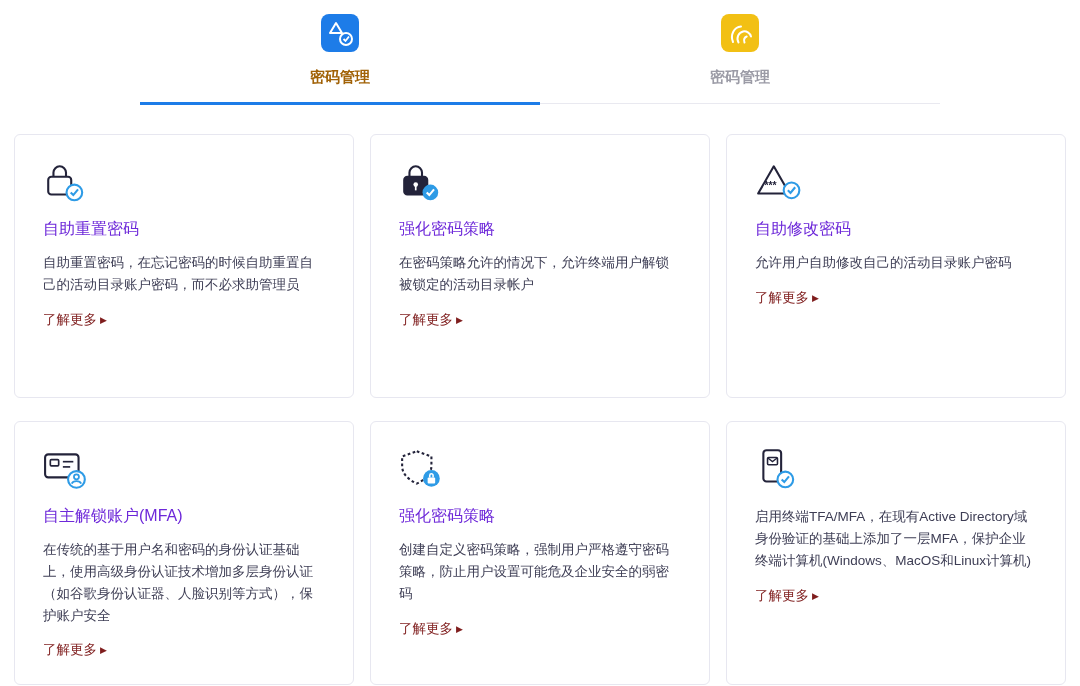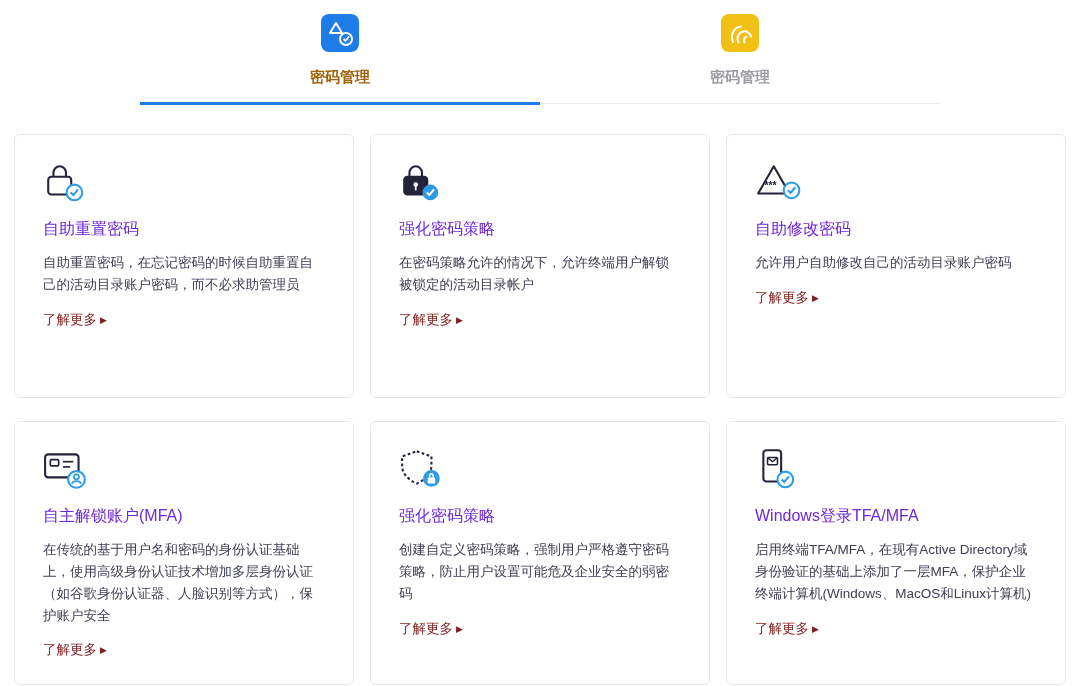--- a/index.html
+++ b/index.html
@@ -193,18 +193,17 @@
   <div class="card">
     <span class="card-icon">
       <svg viewBox="0 0 44 40" width="46" height="42">
         <rect x="8" y="2" width="17" height="30" rx="3" fill="none" stroke="#23233a" stroke-width="2"></rect>
         <rect x="12" y="9" width="9.5" height="7" rx="1" fill="none" stroke="#23233a" stroke-width="1.5"></rect>
         <path d="M12.3 9.5 l4.4 3.4 4.5-3.4" fill="none" stroke="#23233a" stroke-width="1.3"></path>
         <circle cx="29" cy="30" r="7.5" fill="#ffffff" stroke="#2e9be6" stroke-width="2"></circle>
         <path d="M25.5 30 l2.5 2.5 4.5-5.5" fill="none" stroke="#2e9be6" stroke-width="2"></path>
       </svg>
     </span>
-    <div class="card-title">Windows登录TFA/MFA</div>
     <div class="card-desc">启用终端TFA/MFA，在现有Active Directory域身份验证的基础上添加了一层MFA，保护企业终端计算机(Windows、MacOS和Linux计算机)</div>
     <a class="card-link"><span>了解更多</span><span class="arrow">▶</span></a>
   </div>
 
 </div>
 
 </body></html>

